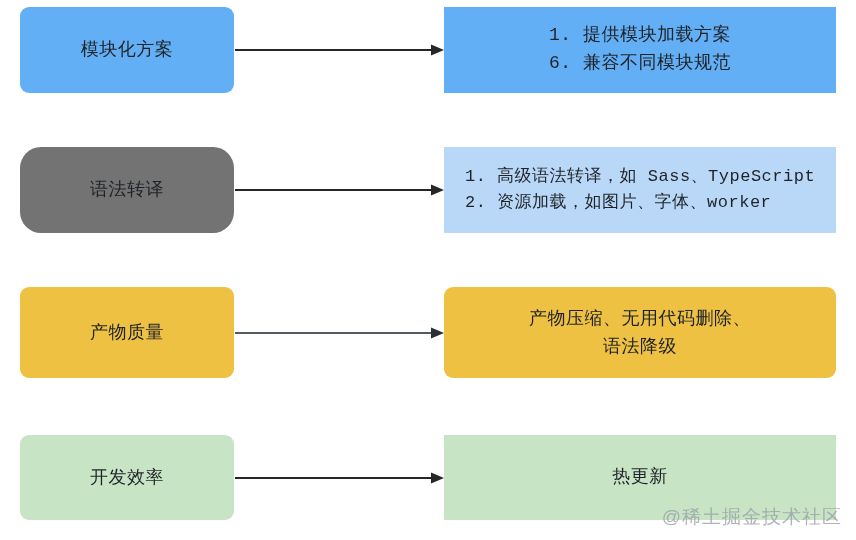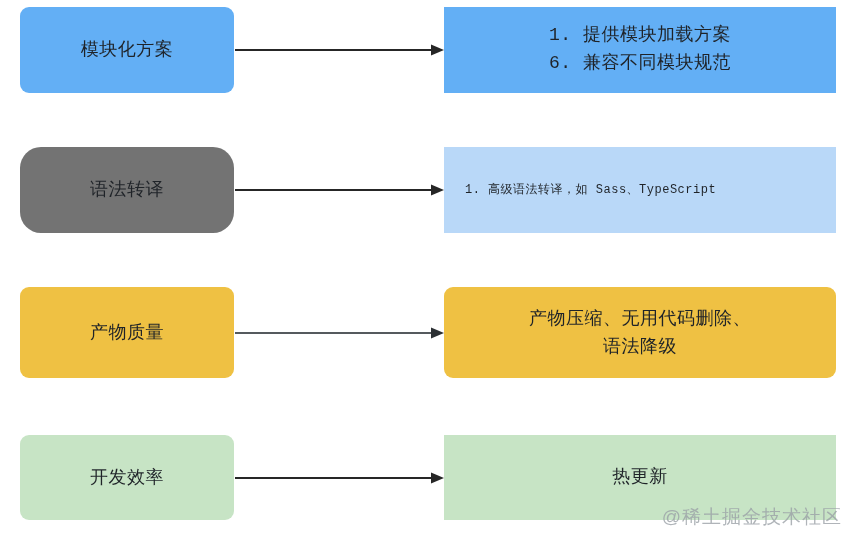--- a/index.html
+++ b/index.html
@@ -114,22 +114,23 @@
     <div class="box label-left center rounded" style="top:7px;height:86px;background:#737373;border-radius:21px;">
       <span>语法转译</span>
     </div>
     <div class="arrow" style="top:43px;">
       <svg width="209" height="14" viewBox="0 0 209 14" xmlns="http://www.w3.org/2000/svg">
         <line x1="0" y1="7" x2="196" y2="7" stroke="#262626" stroke-width="1.8"></line>
         <polygon points="196,1.5 209,7 196,12.5" fill="#262626"></polygon>
       </svg>
     </div>
     <div class="box label-right listbox-left sharp" style="top:7px;height:86px;background:#B9D8F8;padding-left:21px;">
-      <div class="list" style="font-size:12px;">
+      <div class="list" style="font-size:17px;">
         <div>1. 高级语法转译，如 Sass、TypeScript</div>
+        <div>2. 资源加载，如图片、字体、worker</div>
       </div>
     </div>
   </div>
 
   <div class="row" style="top:287px;height:100px;">
     <div class="box label-left center rounded" style="top:0;height:91px;background:#EFC143;">
       <span>产物质量</span>
     </div>
     <div class="arrow" style="top:39px;">
       <svg width="209" height="14" viewBox="0 0 209 14" xmlns="http://www.w3.org/2000/svg">

